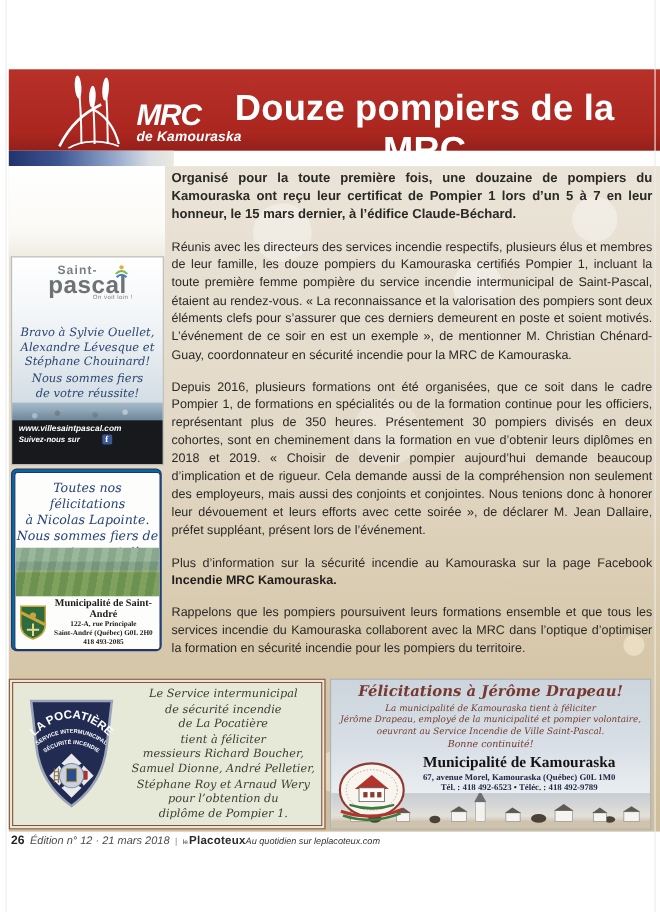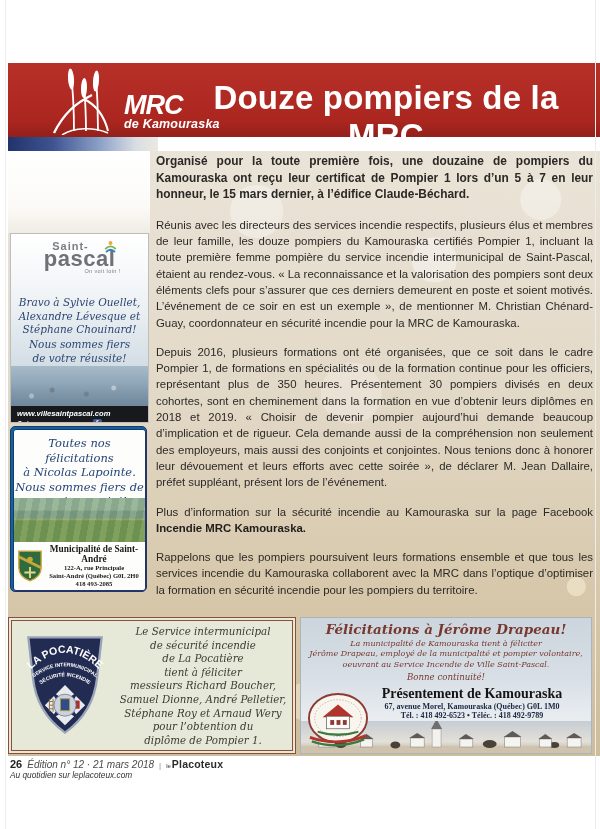--- a/index.html
+++ b/index.html
@@ -58,21 +58,21 @@
   .sp-pascal{font-size:22px;font-weight:bold;color:#6e7275;letter-spacing:0.5px;line-height:18px;margin-top:-2px;}
   .sp-tagline{font-size:5.5px;color:#7b7e81;margin-left:46px;letter-spacing:0.4px;}
   .sp-msg{height:42px;text-align:center;color:#2c4673;font-size:10.5px;line-height:13.5px;white-space:pre-line;}
   .sp-msg2{height:28px;text-align:center;color:#2c4673;font-size:10.5px;line-height:13.5px;white-space:pre-line;}
   .sp-photo{flex:1;background:
       radial-gradient(circle at 30% 60%, rgba(90,80,70,.35) 0 2px, transparent 3px),
       radial-gradient(circle at 55% 70%, rgba(90,80,70,.3) 0 2px, transparent 3px),
       radial-gradient(circle at 75% 55%, rgba(255,255,255,.4) 0 2px, transparent 3px),
       radial-gradient(circle at 15% 75%, rgba(255,255,255,.35) 0 2px, transparent 3px),
       linear-gradient(180deg,#a7bac9 0%,#8ea6b7 45%,#7e96a8 70%,#70889b 100%);}
-  .sp-band{height:16px;background:#17191d;color:#fff;padding:3px 6px 0;box-sizing:border-box;}
+  .sp-band{height:40px;background:#17191d;color:#fff;padding:3px 6px 0;box-sizing:border-box;}
   .sp-web{font-size:7.6px;font-weight:bold;font-style:italic;}
   .sp-follow{font-size:7.2px;font-weight:bold;font-style:italic;display:flex;align-items:center;gap:20px;margin-top:1px;}
   .fb{display:inline-block;width:9px;height:9px;background:#3b5998;color:#fff;border-radius:1.5px;
       font-family:"Liberation Serif",serif;font-weight:bold;font-size:8px;line-height:9px;text-align:center;font-style:normal;}
 
   
   .ad-sa{position:absolute;left:10px;top:426px;width:137px;height:166px;background:#0369a1;
          border:1px solid #24356b;border-radius:5px;padding:2px;box-sizing:border-box;}
   .sa-inner{width:100%;height:100%;border:1px solid #24356b;border-radius:3px;overflow:hidden;
          display:flex;flex-direction:column;background:#fdfdfb;}
@@ -101,21 +101,21 @@
   .kam-body2{position:relative;z-index:2;text-align:center;color:#76382f;font-size:8.6px;margin-top:3px;}
   .kam-body3{position:relative;z-index:2;text-align:center;color:#76382f;font-size:8.6px;margin-top:2px;}
   .kam-name{position:relative;z-index:2;text-align:center;padding-left:62px;padding-right:10px;
             font-family:"Liberation Serif",serif;font-weight:bold;font-size:14px;color:#141414;margin-top:4px;}
   .kam-address,.kam-phone{position:relative;z-index:2;text-align:center;padding-left:62px;padding-right:10px;
             font-family:"Liberation Serif",serif;font-weight:bold;font-size:8px;color:#202a46;line-height:9.6px;}
   .kam-photo{position:absolute;left:0;right:0;bottom:0;width:100%;height:32px;z-index:1;}
   .kam-logo{position:absolute;left:5px;bottom:1px;z-index:3;}
 
   
-  .footer{position:absolute;left:10px;right:10px;top:758px;display:flex;justify-content:space-between;align-items:baseline;flex-direction:column;}
+  .footer{position:absolute;left:10px;right:10px;top:758px;display:flex;justify-content:flex-start;align-items:baseline;}
   .footer-left{display:flex;align-items:baseline;gap:5px;color:#4a4a4a;}
   .f-num{font-size:11px;font-weight:bold;color:#222;}
   .f-ed{font-size:10px;font-style:italic;}
   .f-sep{font-size:8px;color:#888;}
   .f-le{font-size:6px;color:#333;}
   .f-brand{font-size:10.5px;font-weight:bold;color:#2b2b2b;letter-spacing:0.2px;margin-left:-4px;}
   .footer-right{font-size:8.3px;font-style:italic;color:#333;}
 </style>
 </head>
 <body>
@@ -232,21 +232,21 @@
 pour l’obtention du
 diplôme de Pompier 1.</div>
   </div>
 
   <div class="ad-kam">
     <div class="kam-title script">Félicitations à Jérôme Drapeau!</div>
     <div class="kam-body1 script">La municipalité de Kamouraska tient à féliciter
 Jérôme Drapeau, employé de la municipalité et pompier volontaire,
 oeuvrant au Service Incendie de Ville Saint-Pascal.</div>
     <div class="kam-body3 script">Bonne continuité!</div>
-    <div class="kam-name">Présentement de Kamouraska</div>
+    <div class="kam-name">Municipalité de Kamouraska</div>
     <div class="kam-address">67, avenue Morel, Kamouraska (Québec)  G0L 1M0</div>
     <div class="kam-phone">Tél. : 418 492-6523 • Téléc. : 418 492-9789</div>
 
     <svg class="kam-photo" viewBox="0 0 292 32" preserveAspectRatio="none">
       <defs>
         <linearGradient id="kamSky" x1="0" y1="0" x2="0" y2="1">
           <stop offset="0" stop-color="#c6cdd4"></stop>
             <stop offset="0.65" stop-color="#e3e0d8"></stop>
             <stop offset="1" stop-color="#b7ab97"></stop>
         </linearGradient>

